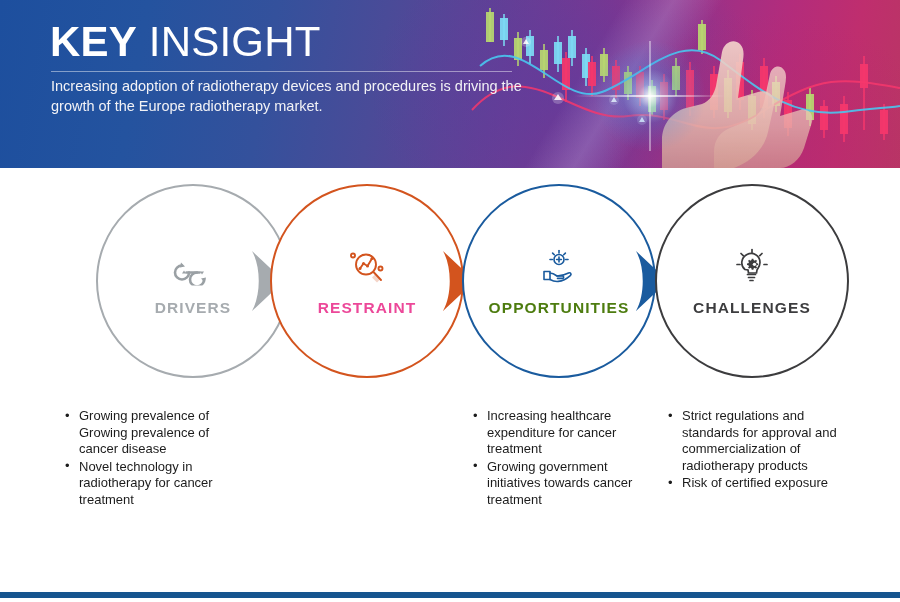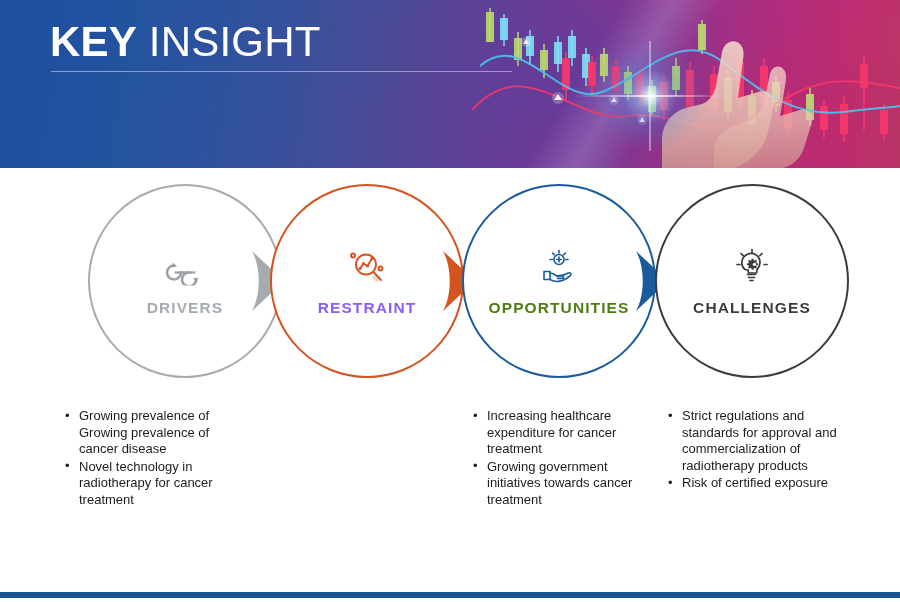--- a/index.html
+++ b/index.html
@@ -159,27 +159,27 @@
     align-items: flex-end;
     justify-content: center;
   }
   .node-label {
     font-size: 15.5px;
     font-weight: 700;
     letter-spacing: 1.1px;
     white-space: nowrap;
   }
 
-  .node.n1 { left: 88px;  border: 2.5px solid #a6abaf; }
+  .node.n1 { left: 96px;  border: 2.5px solid #a6abaf; }
   .node.n2 { left: 270px; border: 2.5px solid #d3541e; }
   .node.n3 { left: 462px; border: 2.5px solid #1a5b9e; }
   .node.n4 { left: 655px; border: 2.5px solid #3c3c3e; }
 
   .node.n1 .node-label { color: #a6abaf; }
-  .node.n2 .node-label { color: #8b5cf6; }
+  .node.n2 .node-label { color: #ec4899; }
   .node.n3 .node-label { color: #4d7c0f; }
   .node.n4 .node-label { color: #3c3c3e; }
 
   .arrow {
     position: absolute;
     top: 67px;
     width: 34px;
     height: 60px;
   }
   .arrow.a1 { left: 252px; }
@@ -361,20 +361,21 @@
     </div>
 
     <div class="touch-flare"></div>
 
     <div class="header-title">
       <span class="t-bold">KEY</span><span>&nbsp;</span><span class="t-light">INSIGHT</span>
     </div>
 
     <div class="header-rule"></div>
 
+    <div class="header-sub">Increasing adoption of radiotherapy devices and procedures is driving the growth of the Europe radiotherapy market.</div>
   </div>
 
   <div class="process">
 
     <div class="node n1">
       <div class="node-inner">
         <div class="node-icon">
           <svg width="40" height="26" viewBox="0 0 40 26" xmlns="http://www.w3.org/2000/svg">
             <g fill="none" stroke="#9aa0a4" stroke-width="2.6" stroke-linecap="round">
               <path d="M16 13 A7 7 0 1 1 9 6"></path>

